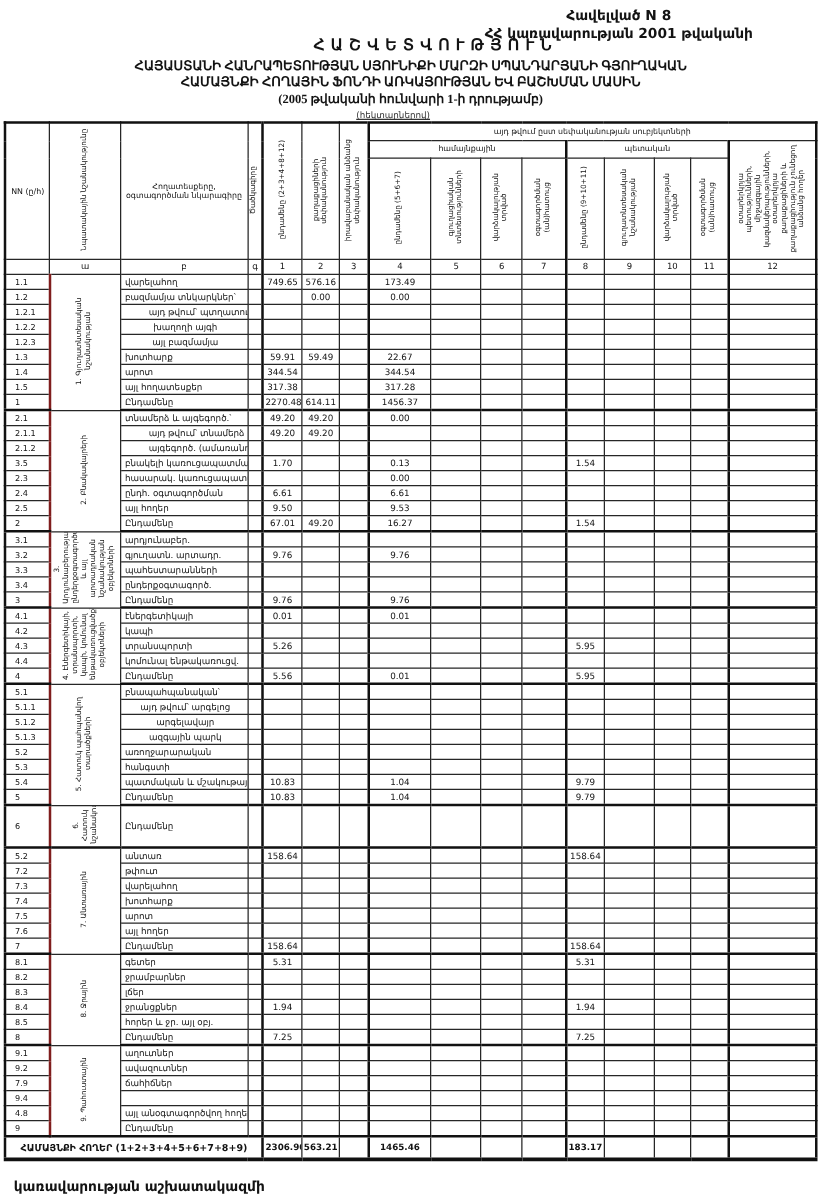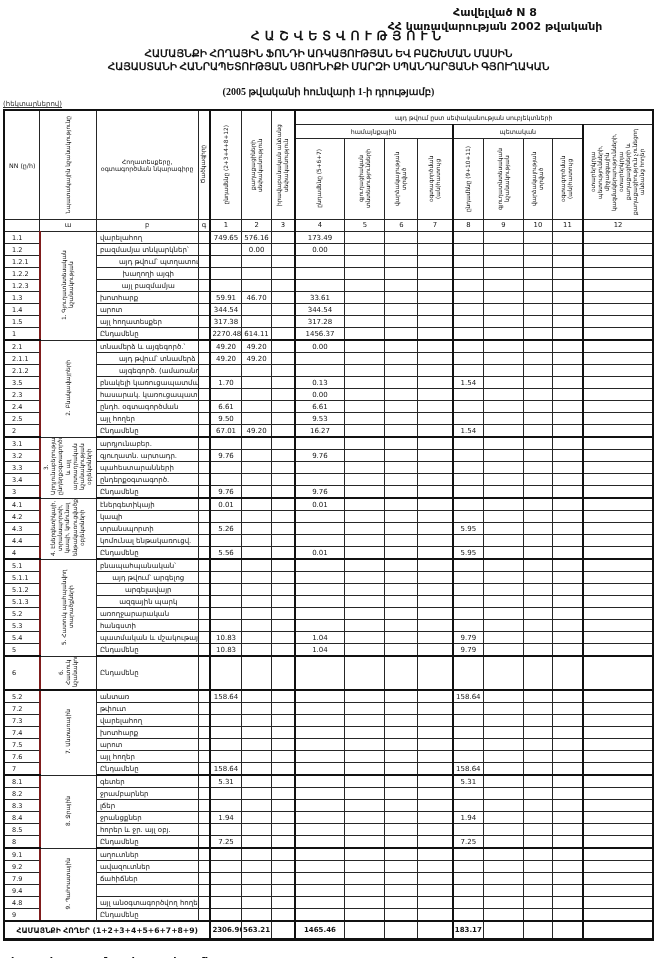--- a/index.html
+++ b/index.html
@@ -2,22 +2,22 @@
 <html><head>
 <meta charset="utf-8">
 <style>
   html,body{margin:0;padding:0;background:#fff;}
   body{width:657px;height:958px;font-family:"DejaVu Sans",sans-serif;color:#131313;position:relative;overflow:hidden;}
   .page{padding:4px 3px 0 3px;}
   .appendix{position:absolute;top:6px;right:6px;width:312px;text-align:center;font-weight:bold;font-size:11px;line-height:1.3;}
   .titles{padding-top:24px;text-align:center;font-weight:bold;font-family:Liberation Serif, serif;}
   .title-main{font-size:12.5px;letter-spacing:5px;margin:0 0 3px 40px;}
   .title-line{font-size:10.5px;line-height:1.25;}
-  .title-sub{font-size:10px;margin-top:13px;}
-  .units{text-align:left;font-size:7px;padding:3px 28px 1px 0;text-decoration:underline;color:#333;}
+  .title-sub{font-size:10px;margin-top:0;}
+  .units{text-align:center;font-size:7px;padding:3px 28px 1px 0;text-decoration:underline;color:#333;}
   table.rep{border-collapse:collapse;table-layout:fixed;width:651px;margin:0 auto;border:2px solid #111;}
   .rep th,.rep td{border:1px solid #262626;padding:0 1px;overflow:hidden;font-weight:normal;}
   .rep th{text-align:center;vertical-align:middle;font-size:6.3px;line-height:1.15;}
   .hrow1 th{height:13px;}
   .hrow2 th{height:13px;}
   .hrow3 th{height:80px;}
   .hidx th{height:11px;font-size:6.8px;}
   .banner{font-size:6.5px;}
   .vt{writing-mode:vertical-rl;transform:rotate(180deg);display:inline-block;font-size:5.8px;line-height:1.2;max-height:100px;white-space:normal;}
   .hrow3 .vt{max-height:74px;}
@@ -40,27 +40,27 @@
   td.grand-lbl{text-align:center;font-size:7.6px;margin-top:40px;}
   .footer{display:flex;justify-content:space-between;align-items:flex-end;margin:14px 10px 0 8px;font-weight:bold;font-size:11px;line-height:1.3;}
 </style>
 </head>
 <body>
 
 <div class="page">
 
   <div class="appendix">
     <div>Հավելված N 8</div>
-    <div>ՀՀ կառավարության 2002 թվականի</div>
+    <div>ՀՀ կառավարության 2001 թվականի</div>
   </div>
 
   <div class="titles">
     <div class="title-main">ՀԱՇՎԵՏՎՈՒԹՅՈՒՆ</div>
+    <div class="title-line">ՀԱՅԱՍՏԱՆԻ ՀԱՆՐԱՊԵՏՈՒԹՅԱՆ ՍՅՈՒՆԻՔԻ ՄԱՐԶԻ ՍՊԱՆԴԱՐՅԱՆԻ ԳՅՈՒՂԱԿԱՆ</div>
     <div class="title-line">ՀԱՄԱՅՆՔԻ ՀՈՂԱՅԻՆ ՖՈՆԴԻ ԱՌԿԱՅՈՒԹՅԱՆ ԵՎ ԲԱՇԽՄԱՆ ՄԱՍԻՆ</div>
-    <div class="title-line">ՀԱՅԱՍՏԱՆԻ ՀԱՆՐԱՊԵՏՈՒԹՅԱՆ ՍՅՈՒՆԻՔԻ ՄԱՐԶԻ ՍՊԱՆԴԱՐՅԱՆԻ ԳՅՈՒՂԱԿԱՆ</div>
     <div class="title-sub">(2005 թվականի հունվարի 1-ի դրությամբ)</div>
   </div>
 
   <div class="units">(հեկտարներով)</div>
 
   <table class="rep">
     <colgroup>
       <col style="width:35px">
         <col style="width:55px">
         <col style="width:99px">
@@ -208,23 +208,23 @@
           <td class="num col-c9"></td>
           <td class="num col-c10"></td>
           <td class="num col-c11"></td>
           <td class="num col-c12"></td>
         </tr>
         <tr>
           <td class="no-cell">1.3</td>
           <td class="lbl">խոտհարք</td>
           <td class="code-cell"></td>
           <td class="num col-c1">59.91</td>
-          <td class="num col-c2">46.70</td>
-          <td class="num col-c3"></td>
-          <td class="num col-c4">33.61</td>
+          <td class="num col-c2">59.49</td>
+          <td class="num col-c3"></td>
+          <td class="num col-c4">22.67</td>
           <td class="num col-c5"></td>
           <td class="num col-c6"></td>
           <td class="num col-c7"></td>
           <td class="num col-c8"></td>
           <td class="num col-c9"></td>
           <td class="num col-c10"></td>
           <td class="num col-c11"></td>
           <td class="num col-c12"></td>
         </tr>
         <tr>

